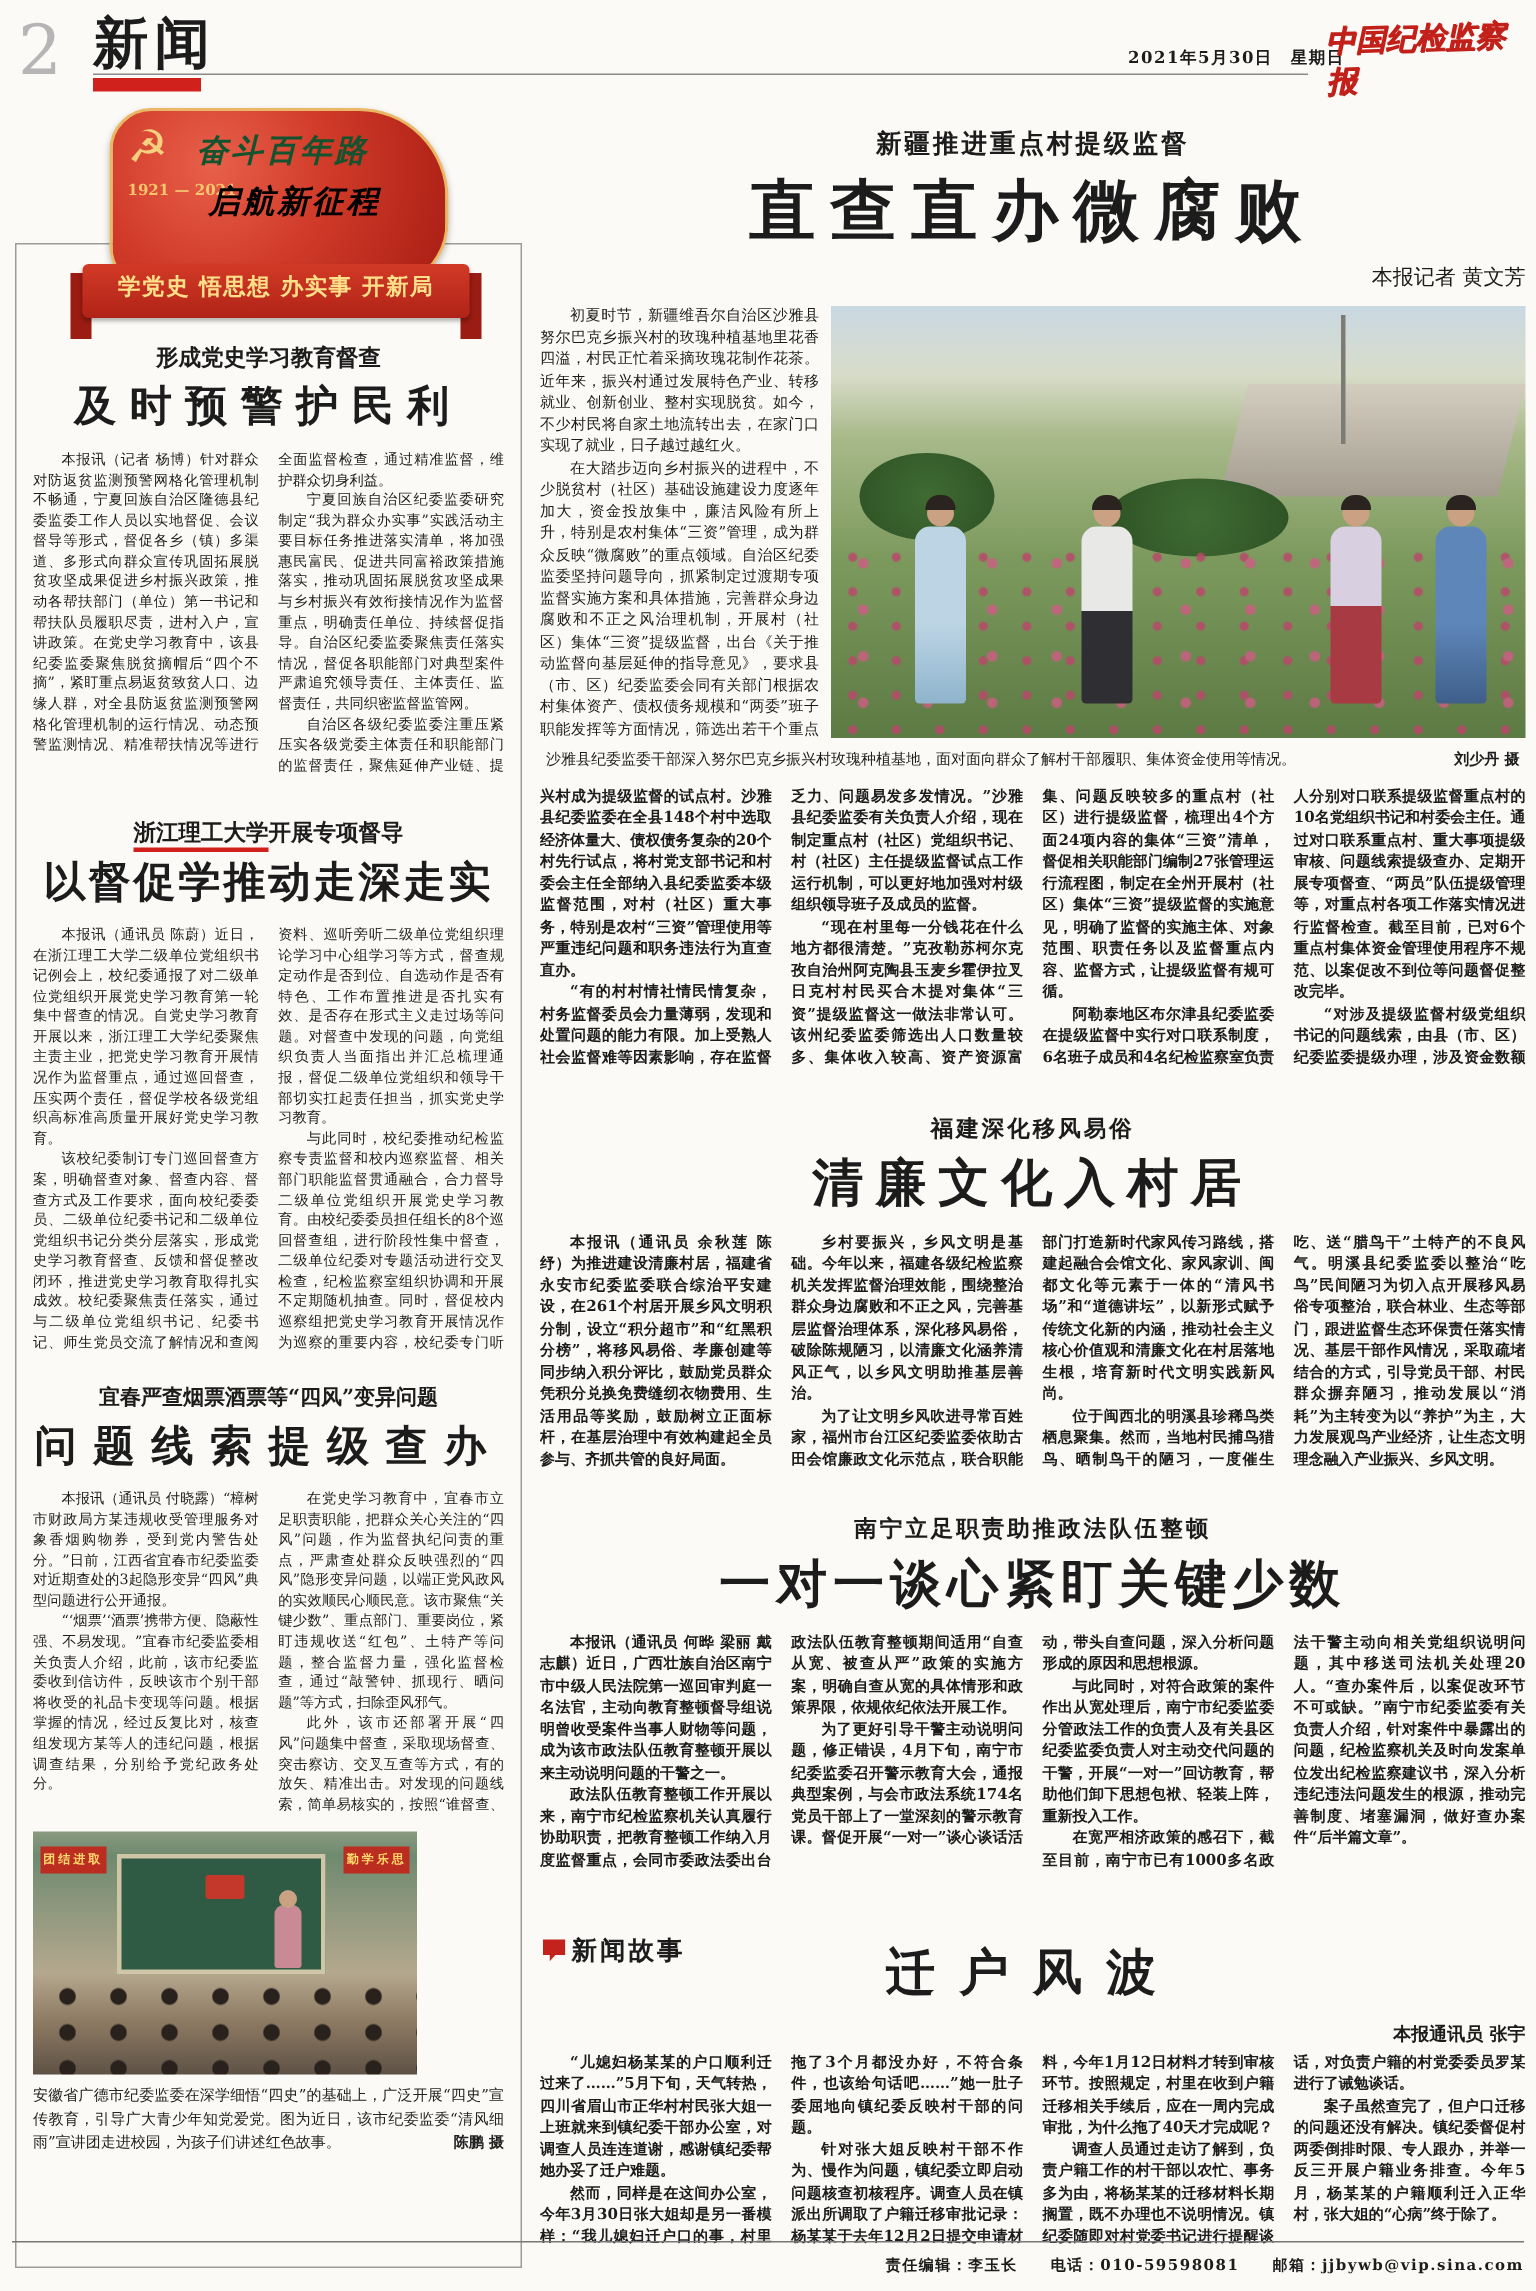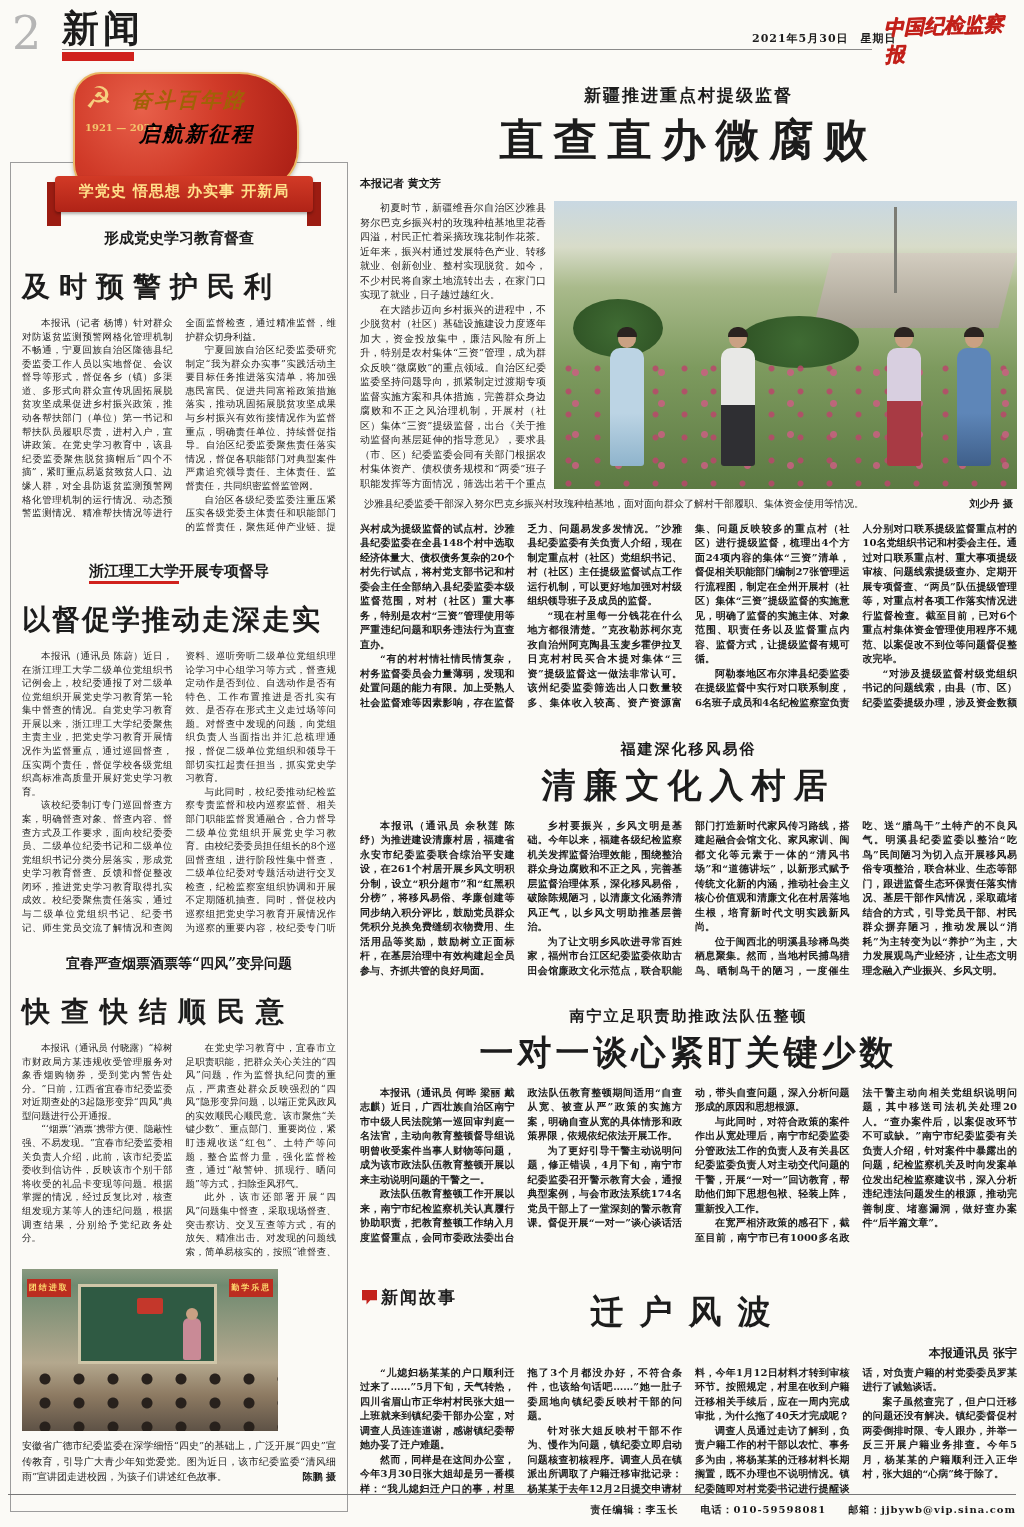--- a/index.html
+++ b/index.html
@@ -14,40 +14,40 @@
   .hdr-date{position:absolute;left:752px;top:31px;font-size:11px;font-weight:bold;letter-spacing:1px;}
   .hdr-masthead{position:absolute;left:884px;top:12px;width:134px;font-size:20px;font-weight:bold;
                 color:#c2201a;transform:rotate(-2deg);letter-spacing:0px;
                 text-shadow:0.6px 0.6px 0 #c2201a; font-style:italic;}
   
   .banner{position:absolute;left:55px;top:72px;width:258px;height:158px;z-index:5;}
   .banner-blob{position:absolute;left:18px;top:0;width:222px;height:118px;border-radius:28px 60px 46px 30px;
                background:radial-gradient(circle at 30% 30%,#e8604a 0%,#d03a28 45%,#a81d14 100%);
                border:2px solid #e9b765;box-shadow:0 2px 4px rgba(0,0,0,.25);}
   .banner-emblem{position:absolute;left:30px;top:8px;font-size:30px;color:#f6cf7f;}
-  .banner-line1{position:absolute;left:76px;top:14px;font-size:21px;font-weight:bold;color:#a16207;
+  .banner-line1{position:absolute;left:76px;top:14px;font-size:21px;font-weight:bold;color:#14532d;
                 font-style:italic;letter-spacing:2px;white-space:nowrap;}
   .banner-line2{position:absolute;left:84px;top:48px;font-size:21px;font-weight:bold;color:#000000;
                 font-style:italic;letter-spacing:2px;white-space:nowrap;}
   .banner-years{position:absolute;left:30px;top:48px;font-size:10px;font-weight:bold;color:#f3c56d;
                 line-height:1.6;text-align:center;}
   .banner-ribbon{position:absolute;left:0;top:104px;width:258px;height:36px;
                  background:linear-gradient(180deg,#d23a26,#b02317);border-radius:4px;
                  box-shadow:0 2px 3px rgba(0,0,0,.3);}
   .banner-ribbon:before,.banner-ribbon:after{content:"";position:absolute;top:6px;width:14px;height:44px;
                  background:#9b1c12;z-index:-1;}
   .banner-ribbon:before{left:-8px;} .banner-ribbon:after{right:-8px;}
   .banner-slogan{position:absolute;left:0;right:0;top:110px;text-align:center;font-size:15px;
                  font-weight:bold;color:#ffe08a;letter-spacing:1px;}
   
   .left-box{position:absolute;left:10px;top:162px;width:338px;height:1350px;border:1px solid #9c9c9c;
             box-sizing:border-box;padding:0 11px;overflow:hidden;}
   .kicker{margin:0;text-align:center;font-size:15px;font-weight:bold;}
   .kicker .hl{border-bottom:3px solid #d0211c;padding-bottom:1px;}
-  .headline-s{margin:20px 0 10px 0;font-size:28px;font-weight:bold;white-space:nowrap;}
+  .headline-s{margin:4px 0 10px 0;text-align:center;font-size:28px;font-weight:bold;white-space:nowrap;}
   .body-cols2{column-count:2;column-gap:13px;font-size:9.5px;line-height:1.43;text-align:justify;overflow:hidden;}
   .body-cols2 p,.body-cols4 p,.xj-leftcol p{margin:0;text-indent:2em;}
   .a1-body{height:228px;} .a2-body{height:288px;} .a3-body{height:228px;}
   .sp-top{margin-top:66px;} .sp-mid{margin-top:18px;}
   
   .photo-class{position:relative;width:256px;height:162px;overflow:hidden;
                background:linear-gradient(180deg,#8a9a80 0%,#6f8a70 10%,#b4a88e 58%,#8d7a62 78%,#5e5246 100%);}
   .chalkboard{position:absolute;left:22%;top:9%;width:52%;height:46%;background:#2f5a43;border:3px solid #cfc6a8;}
   .chalk-flag{position:absolute;left:45%;top:18%;width:26px;height:16px;background:#c4372b;border-radius:2px;}
   .class-banner{position:absolute;top:6%;width:17%;height:11%;background:#bb2d20;color:#ffd96d;
@@ -58,21 +58,21 @@
   .heads{position:absolute;left:0;bottom:0;width:100%;height:42%;
          background-image:radial-gradient(circle,#28211c 5px,rgba(0,0,0,0) 6px);
          background-size:34px 24px;background-position:6px 4px;}
   .photo-caption{margin-top:7px;font-size:10px;line-height:1.55;text-align:justify;color:#222;}
   .photo-caption .credit{font-weight:bold;float:right;}
   
   .right-area{position:absolute;left:360px;top:84px;width:657px;}
   .kicker-m{margin:0;text-align:center;font-size:17px;font-weight:bold;letter-spacing:2px;}
   .headline-xl{margin:4px 0 6px 0;text-align:center;font-size:44px;font-weight:bold;letter-spacing:10px;white-space:nowrap;}
   .headline-l{margin:4px 0 10px 0;text-align:center;font-size:34px;font-weight:bold;letter-spacing:8px;white-space:nowrap;}
-  .byline{margin:0 0 10px 0;text-align:left;font-size:11px;font-weight:bold;}
+  .byline{margin:0 0 10px 0;text-align:right;font-size:14px;font-weight:normal;}
   .xj-row{display:flex;gap:8px;}
   .xj-leftcol{width:186px;flex:none;font-size:10px;line-height:1.45;text-align:justify;height:288px;overflow:hidden;}
   
   .photo-main{position:relative;flex:1;height:288px;overflow:hidden;
               background:linear-gradient(180deg,#c9d8e2 0%,#d8dcc9 16%,#a9ba8b 30%,#7d9a5e 58%,#5c7a43 100%);}
   .pm-road{position:absolute;right:0;top:18%;width:40%;height:26%;background:linear-gradient(180deg,#d3cdc0,#a49d8f);
            transform:skewX(-14deg);transform-origin:top right;}
   .pm-pole{position:absolute;right:26%;top:2%;width:3px;height:30%;background:#7c7c74;}
   .pm-bush{position:absolute;border-radius:50%;background:radial-gradient(circle,#3f6b33,#2e5124);}
   .pm-roses{position:absolute;left:0;bottom:0;width:100%;height:46%;
@@ -144,21 +144,21 @@
       <h2 class="headline-s" style="letter-spacing:2px">以督促学推动走深走实</h2>
       <div class="body-cols2 a2-body">
           <p>本报讯（通讯员 陈蔚）近日，在浙江理工大学二级单位党组织书记例会上，校纪委通报了对二级单位党组织开展党史学习教育第一轮集中督查的情况。自党史学习教育开展以来，浙江理工大学纪委聚焦主责主业，把党史学习教育开展情况作为监督重点，通过巡回督查，压实两个责任，督促学校各级党组织高标准高质量开展好党史学习教育。</p>
           <p>该校纪委制订专门巡回督查方案，明确督查对象、督查内容、督查方式及工作要求，面向校纪委委员、二级单位纪委书记和二级单位党组织书记分类分层落实，形成党史学习教育督查、反馈和督促整改闭环，推进党史学习教育取得扎实成效。校纪委聚焦责任落实，通过与二级单位党组织书记、纪委书记、师生党员交流了解情况和查阅资料、巡听旁听二级单位党组织理论学习中心组学习等方式，督查规定动作是否到位、自选动作是否有特色、工作布置推进是否扎实有效、是否存在形式主义走过场等问题。对督查中发现的问题，向党组织负责人当面指出并汇总梳理通报，督促二级单位党组织和领导干部切实扛起责任担当，抓实党史学习教育。</p>
           <p>与此同时，校纪委推动纪检监察专责监督和校内巡察监督、相关部门职能监督贯通融合，合力督导二级单位党组织开展党史学习教育。由校纪委委员担任组长的8个巡回督查组，进行阶段性集中督查，二级单位纪委对专题活动进行交叉检查，纪检监察室组织协调和开展不定期随机抽查。同时，督促校内巡察组把党史学习教育开展情况作为巡察的重要内容，校纪委专门听取巡察组汇报情况，推动即巡即改，形成监督合力，推进党史学习教育落实见效。</p>
         </div>
     </article>
 
     <article>
       <h3 class="kicker sp-mid" style="font-size:14px">宜春严查烟票酒票等“四风”变异问题</h3>
-      <h2 class="headline-s" style="letter-spacing:11px">快查快结顺民意</h2>
+      <h2 class="headline-s" style="letter-spacing:11px">问题线索提级查办</h2>
       <div class="body-cols2 a3-body">
           <p>本报讯（通讯员 付晓露）“樟树市财政局方某违规收受管理服务对象香烟购物券，受到党内警告处分。”日前，江西省宜春市纪委监委对近期查处的3起隐形变异“四风”典型问题进行公开通报。</p>
           <p>“‘烟票’‘酒票’携带方便、隐蔽性强、不易发现。”宜春市纪委监委相关负责人介绍，此前，该市纪委监委收到信访件，反映该市个别干部将收受的礼品卡变现等问题。根据掌握的情况，经过反复比对，核查组发现方某等人的违纪问题，根据调查结果，分别给予党纪政务处分。</p>
           <p>在党史学习教育中，宜春市立足职责职能，把群众关心关注的“四风”问题，作为监督执纪问责的重点，严肃查处群众反映强烈的“四风”隐形变异问题，以端正党风政风的实效顺民心顺民意。该市聚焦“关键少数”、重点部门、重要岗位，紧盯违规收送“红包”、土特产等问题，整合监督力量，强化监督检查，通过“敲警钟、抓现行、晒问题”等方式，扫除歪风邪气。</p>
           <p>此外，该市还部署开展“四风”问题集中督查，采取现场督查、突击察访、交叉互查等方式，有的放矢、精准出击。对发现的问题线索，简单易核实的，按照“谁督查、谁查处”的原则，由督查组联合当地纪检监察机关快查快结；需要进一步核实的，由市纪委监委安排专人核查，并根据核查情况作出相应处理。督查后，第一时间通报查处的典型案例，及时形成震慑，以正风肃纪的新进展取信于民。</p>
         </div>
     </article>
 
     <div class="photo-class">
       <div class="class-banner l">团结进取</div>

